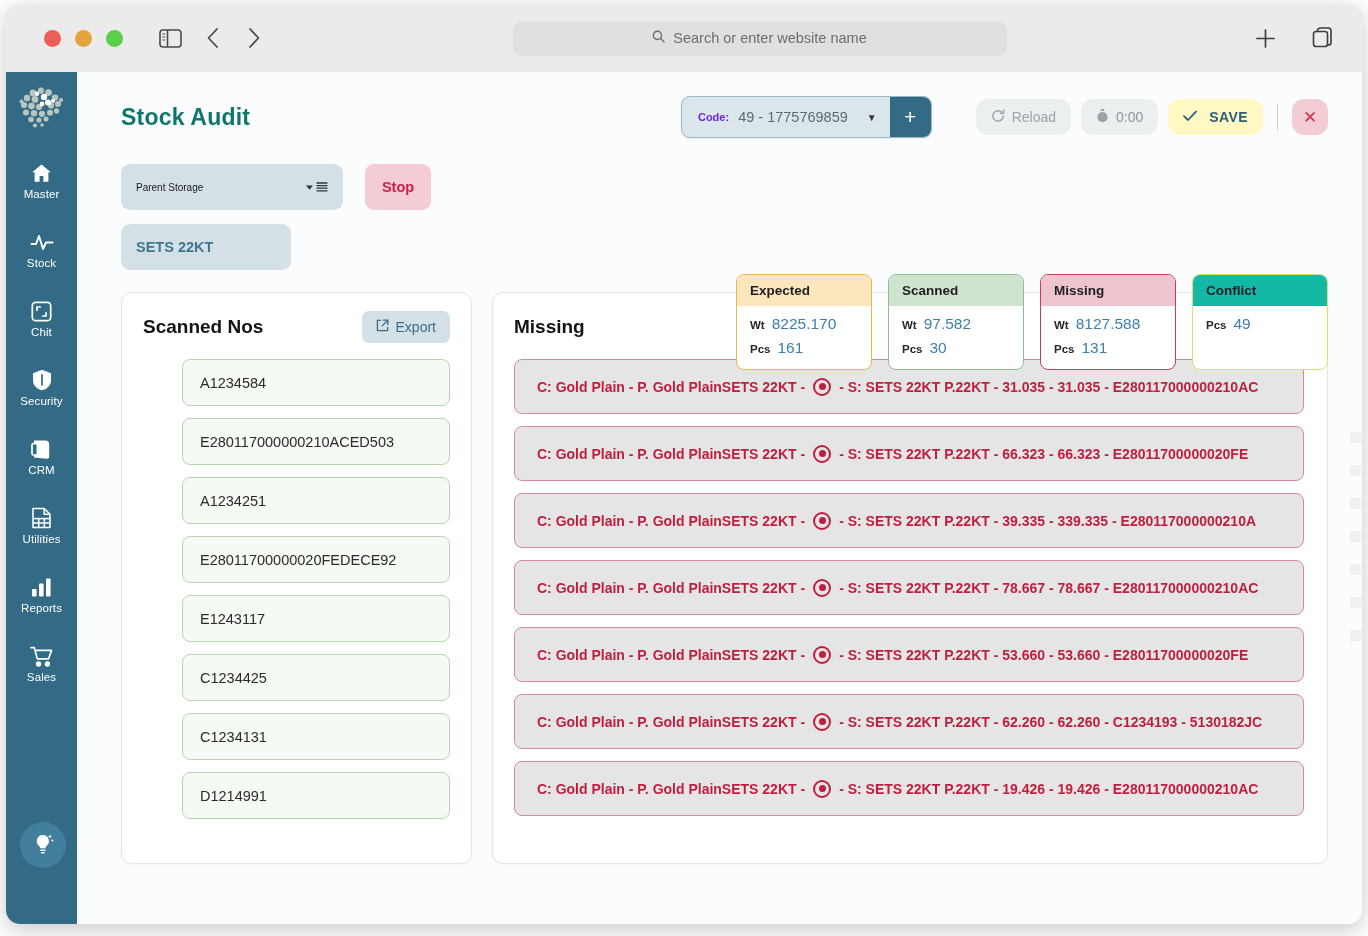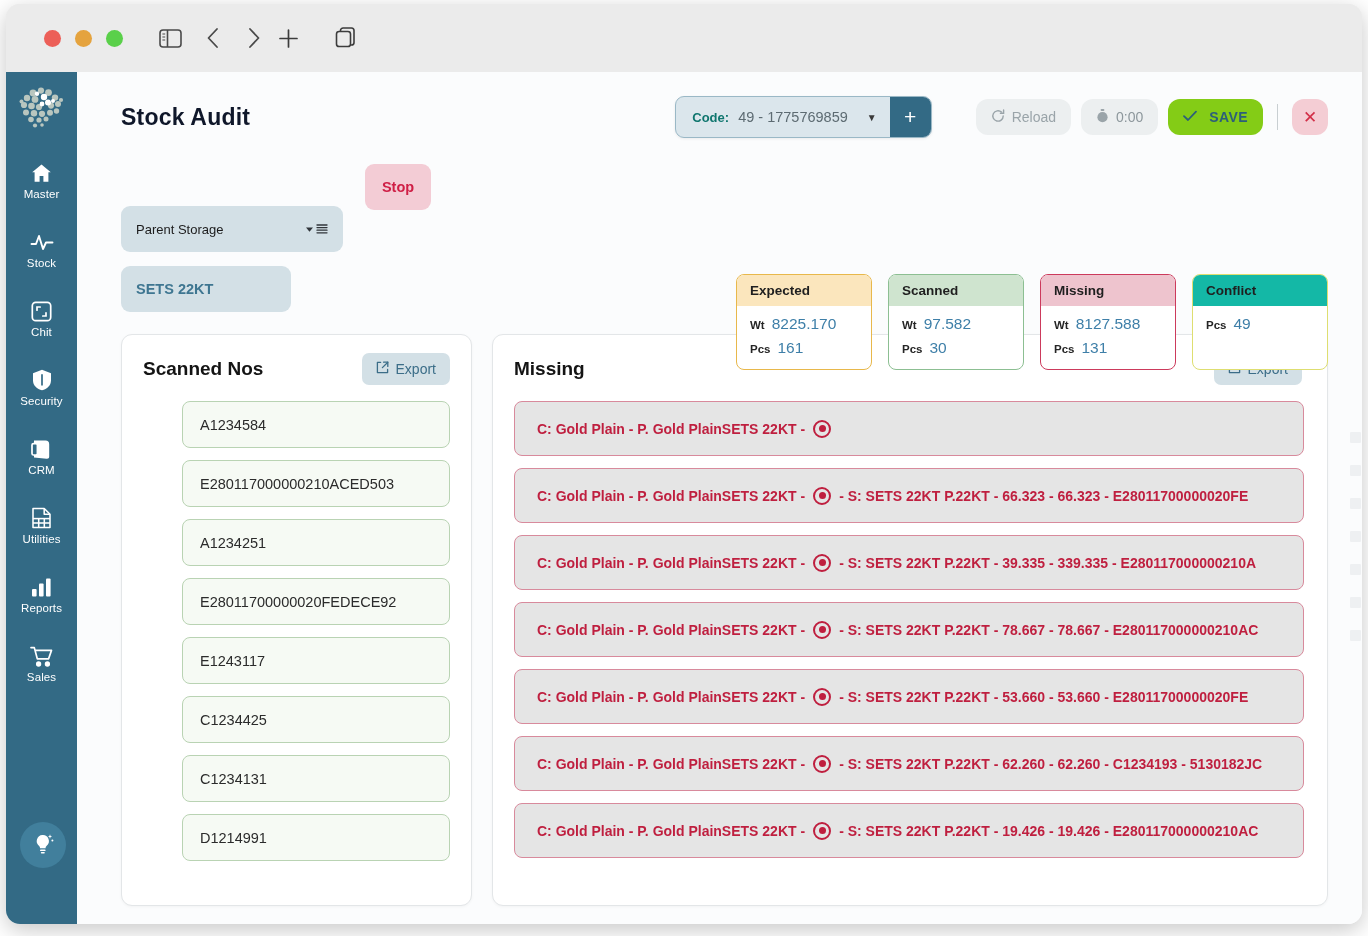--- a/index.html
+++ b/index.html
@@ -112,21 +112,21 @@
     position: relative;
     background: #fbfcfd;
     padding: 22px 34px 0 44px;
     overflow: hidden;
   }
 
   .topbar { display: flex; align-items: flex-start; }
   .page-title {
     font-size: 23px;
     font-weight: bold;
-    color: #0f172a;
+    color: #0f766e;
     letter-spacing: .2px;
     padding-top: 10px;
   }
   .top-right {
     margin-left: auto;
     display: flex;
     align-items: center;
     gap: 0;
     padding-top: 2px;
   }
@@ -138,21 +138,21 @@
     overflow: hidden;
     background: #dbe6ec;
     height: 42px;
     box-shadow: 0 1px 3px rgba(0,0,0,.07);
   }
   .code-field {
     display: flex; align-items: center; gap: 9px;
     padding: 0 13px 0 16px;
     min-width: 190px;
   }
-  .code-label { font-size: 13px; font-weight: bold; color: #0f766e; }
+  .code-label { font-size: 11px; font-weight: bold; color: #6d28d9; }
   .code-value { font-size: 14.5px; color: #5d6b72; }
   .code-caret { margin-left: 10px; color: #3a3a3a; font-size: 10px; }
   .code-plus {
     width: 41px;
     background: #336a85;
     color: #fff;
     display: flex; align-items: center; justify-content: center;
     font-size: 21px;
     font-weight: 300;
     cursor: pointer;
@@ -163,36 +163,35 @@
     border-radius: 12px;
     display: flex; align-items: center; gap: 7px;
     padding: 0 15px;
     font-size: 14px;
     border: none;
     cursor: pointer;
     font-family: inherit;
   }
   .btn-reload { background: #eceff0; color: #9aa4a9; }
   .btn-timer  { background: #eceff0; color: #8d979c; }
-  .btn-save   { background: #84cc16; color: #2c5f7a; font-weight: bold; letter-spacing: .4px; gap: 12px; }
+  .btn-save   { background: #fef9c3; color: #2c5f7a; font-weight: bold; letter-spacing: .4px; gap: 12px; }
   .vdiv { width: 1px; height: 26px; background: #c9cfd2; margin: 0 4px; }
   .btn-close { background: #f4cdd4; color: #d22f48; width: 36px; padding: 0; justify-content: center; font-size: 17px; }
 
   
   .filters { margin-top: 26px; display: flex; align-items: flex-start; gap: 22px; }
   .select-box {
     width: 222px; height: 46px;
     background: #d3e0e6;
     border-radius: 9px;
     display: flex; align-items: center;
     padding: 16px 15px;
-    font-size: 13px;
+    font-size: 10px;
     color: #1c1c1c;
     cursor: pointer;
-    margin-top: 42px;
   }
   .select-box .sb-icons { margin-left: auto; display: flex; align-items: center; gap: 3px; color: #30353a; }
   .btn-stop {
     width: 66px; height: 46px;
     background: #f3ccd5;
     color: #cf1f46;
     border-radius: 9px;
     border: none;
     font-size: 14.5px;
     font-weight: bold;
@@ -355,20 +354,31 @@
               <polyline points="11,2 2.5,11 11,20"></polyline>
             </svg>
         </span>
         <span class="ticon">
           <svg width="13" height="22" viewBox="0 0 13 22" fill="none" stroke="#4a4a4a" stroke-width="1.8" stroke-linecap="round" stroke-linejoin="round">
               <polyline points="2,2 10.5,11 2,20"></polyline>
             </svg>
         </span>
       </div>
 
+      <div class="urlwrap">
+        <div class="urlbar">
+          <span>
+            <svg width="13" height="13" viewBox="0 0 13 13" fill="none" stroke="#6d6d6d" stroke-width="1.4">
+                <circle cx="5.4" cy="5.4" r="4.1"></circle>
+                <line x1="8.6" y1="8.6" x2="12" y2="12" stroke-linecap="round"></line>
+              </svg>
+          </span>
+          <span>Search or enter website name</span>
+        </div>
+      </div>
 
       <div class="right-icons">
         <span class="ticon">
           <svg width="25" height="25" viewBox="0 0 25 25" fill="none" stroke="#3c3c3c" stroke-width="1.7" stroke-linecap="round">
               <line x1="12.5" y1="4" x2="12.5" y2="21"></line>
               <line x1="4" y1="12.5" x2="21" y2="12.5"></line>
             </svg>
         </span>
         <span class="ticon">
           <svg width="24" height="24" viewBox="0 0 24 24" fill="none" stroke="#3c3c3c" stroke-width="1.6">
@@ -686,20 +696,21 @@
                 <span>Export</span>
               </button>
             </div>
 
             <div class="miss-list">
               <div class="miss-item">
                 <span class="seg">C: Gold Plain - P. Gold PlainSETS 22KT -</span>
                 <span class="miss-dot">
                     <i></i>
                   </span>
+                <span class="seg">- S: SETS 22KT  P.22KT - 31.035 - 31.035 - E280117000000210AC</span>
               </div>
               <div class="miss-item">
                 <span class="seg">C: Gold Plain - P. Gold PlainSETS 22KT -</span>
                 <span class="miss-dot">
                     <i></i>
                   </span>
                 <span class="seg">- S: SETS 22KT  P.22KT - 66.323 - 66.323 - E28011700000020FE</span>
               </div>
               <div class="miss-item">
                 <span class="seg">C: Gold Plain - P. Gold PlainSETS 22KT -</span>

